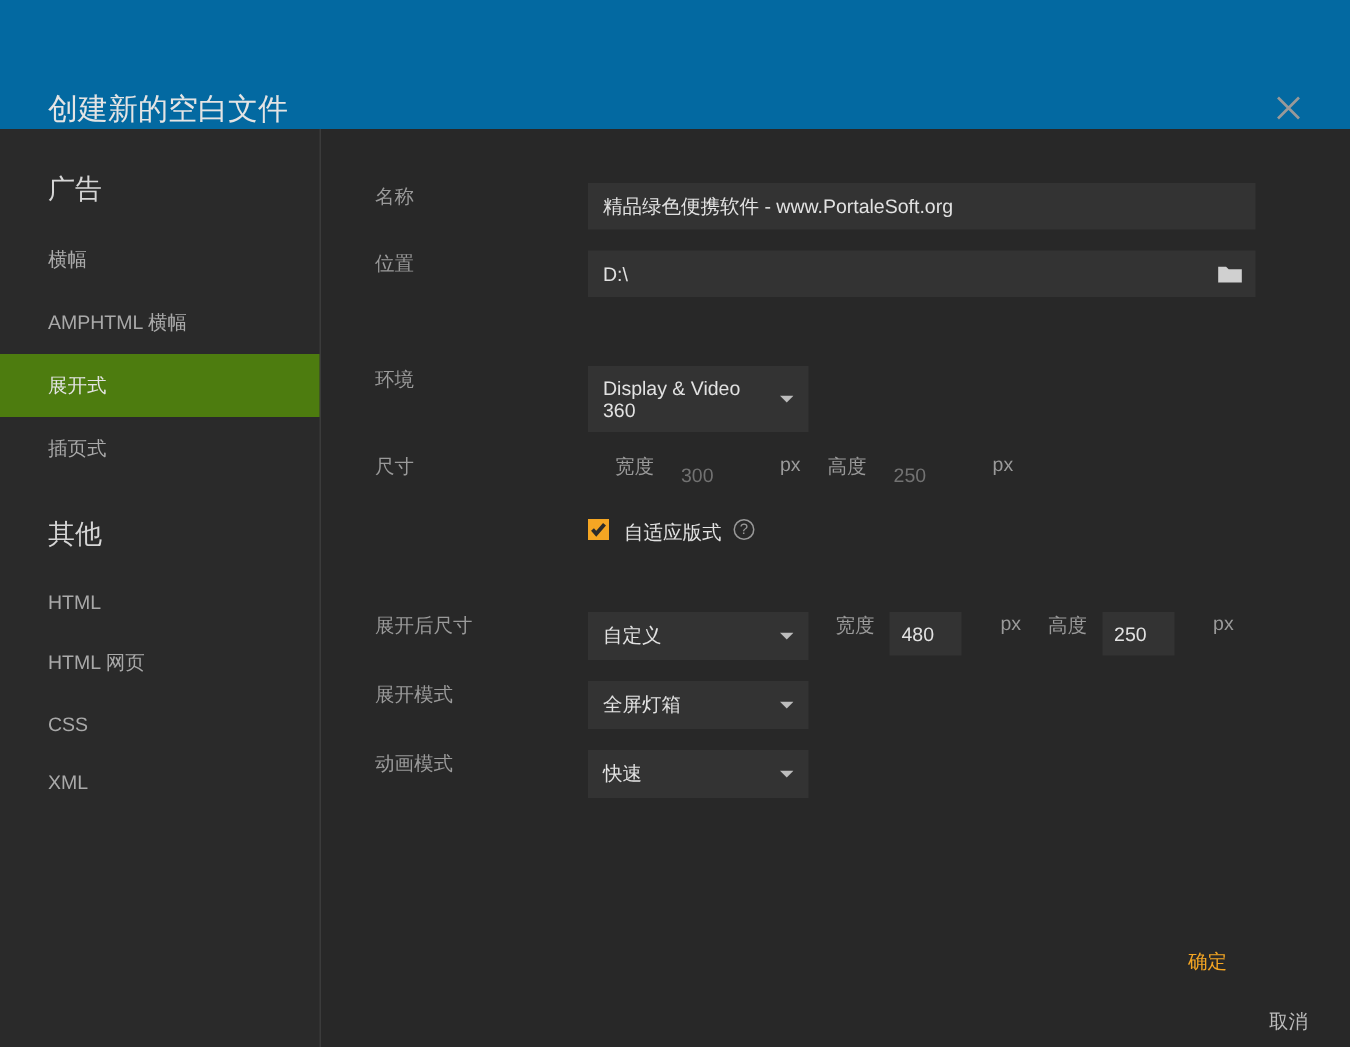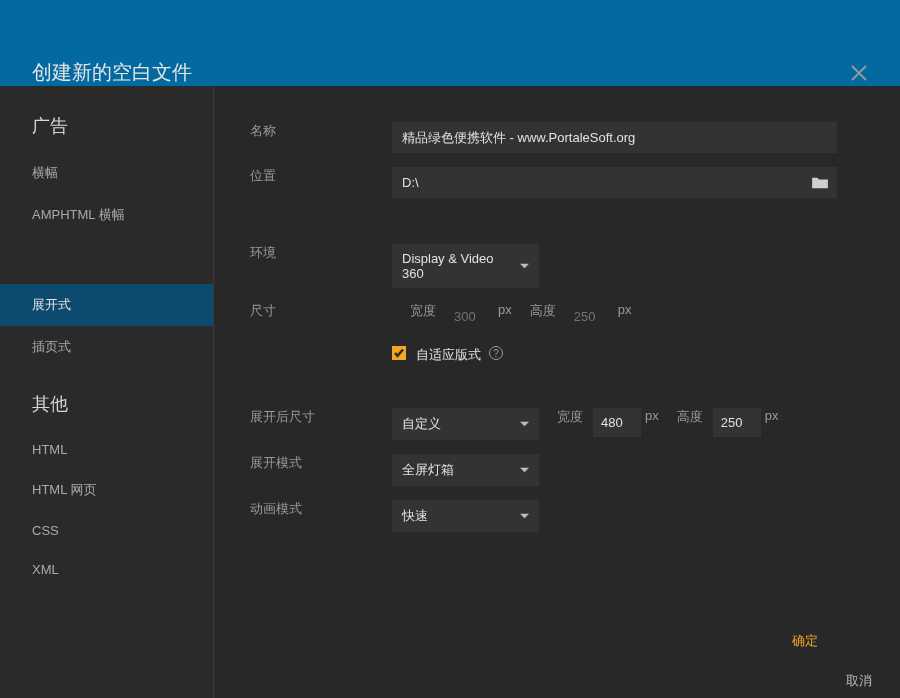--- a/index.html
+++ b/index.html
@@ -5,38 +5,38 @@
 * { margin:0; padding:0; box-sizing:border-box; font-family:"Segoe UI","Microsoft YaHei",Arial,sans-serif; }
 body { width:900px; height:698px; background:#222; display:flex; flex-direction:column; overflow:hidden; }
 .hdr { height:86px; background:#0369a1; display:flex; align-items:flex-end; justify-content:space-between; padding:0 32px; }
 .title { color:#e4e4e4; font-size:20px; font-weight:400; }
 .close { color:#999; cursor:pointer; }
 .close svg { width:18px; height:18px; fill:none; stroke:#999; stroke-width:1.8; }
 .body { flex:1; display:flex; background:#282828; }
 .side { width:214px; background:#2a2a2a; border-right:1px solid #3b3b3b; padding-top:28px; }
 .sh { color:#d6d6d6; font-size:18px; padding:0 32px; margin-bottom:14px; }
 .si { color:#a9a9a9; font-size:13px; padding:12px 32px; cursor:pointer; }
-.si.active { background:#0c4a6e; color:#e4e4e4;margin-top:48px; }
+.si.active { background:#4d7c0f; color:#e4e4e4; }
 .side .grp+ .grp { margin-top:24px; }
 .main { flex:1; display:flex; flex-direction:column; }
 .form { flex:1; padding:36px 36px 0 36px; }
 .row { display:flex; align-items:flex-start; margin-bottom:14px; min-height:30px; }
 .lab { width:142px; color:#9a9a9a; font-size:13px; }
 .textin { flex:1; max-width:445px; background:#333; border:none; color:#e2e2e2; font-size:13px; padding:8px 10px; }
 .pathwrap { display:flex; flex:1; max-width:445px; background:#333; align-items:center; }
 .pathwrap input { flex:1; background:transparent; border:none; color:#e2e2e2; font-size:13px; padding:8px 10px; }
 .fold { width:18px; height:14px; margin:0 8px; fill:#d0d0d0; }
 .sel { background:#333; color:#e2e2e2; font-size:13px; padding:7px 10px; border:none; display:flex; align-items:center; justify-content:space-between; cursor:pointer; }
 .sel .chev { margin-left:10px; }
 .chev svg { width:9px; height:9px; fill:#bdbdbd; }
 .wsel{ width:147px; }
 .msel{ width:147px; }
 .dimlab { color:#9a9a9a; font-size:13px; margin:0 10px 0 18px; }
 .dimin { width:48px; background:#333; border:none; color:#e2e2e2; font-size:13px; padding:7px 8px; text-align:left; }
-.px { color:#9a9a9a; font-size:13px; margin-left:4px; }
+.px { color:#9a9a9a; font-size:13px; margin-left:26px; }
 .dis { color:#6d6d6d; }
 .dis .dimin{ color:#727272; background:transparent }
 .cb { width:14px; height:14px; background:#f5a623; display:flex; align-items:center; justify-content:center; cursor:pointer; }
 .cb svg { width:10px; height:10px; fill:none; stroke:#2b2b2b; stroke-width:2.6; }
 .cbl { color:#e2e2e2; font-size:13px; margin-left:10px; }
 .help { margin-left:8px; width:14px; height:14px; border:1.2px solid #999; border-radius:50%; color:#999; font-size:10px; display:flex; align-items:center; justify-content:center; cursor:pointer; }
 .spacer { height:32px; }
 .foot { height:66px; display:flex; align-items:flex-start; justify-content:flex-end; padding:0 28px; gap:28px; }
 .btn { font-size:13px; cursor:pointer; }
 .ok { color:#f5a623; }

